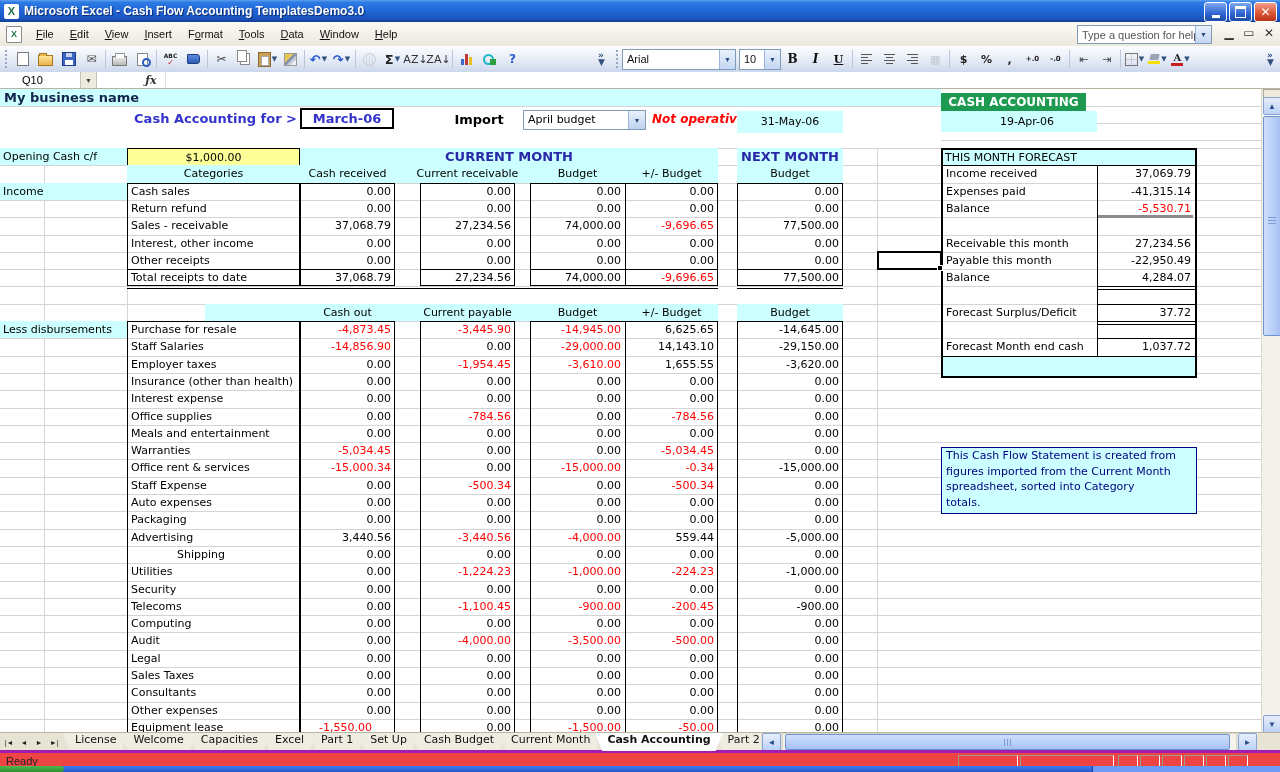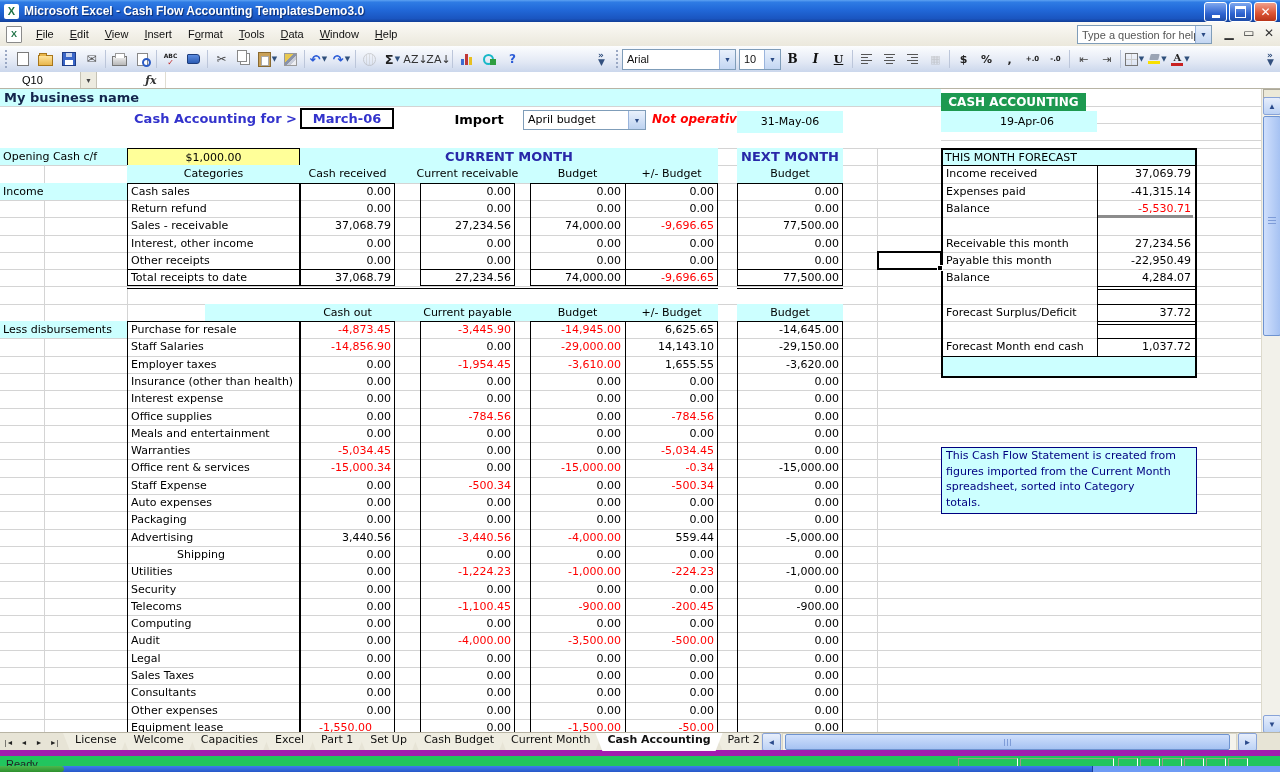--- a/index.html
+++ b/index.html
@@ -150,21 +150,21 @@
   #hscroll{position:relative;flex:1;display:flex;align-items:center;}
   .hs-btn{width:17px;height:16px;border:1px solid #88A3D8;border-radius:2px;margin:0 1px;
     background:linear-gradient(#E7EEFB,#BCD2F5);color:#2B4B8C;font-size:8px;display:flex;align-items:center;justify-content:center;flex:none;}
   #hs-track{position:relative;flex:1;height:16px;background:#F4F3EC;border:1px solid #D8D5C6;}
   #hs-thumb{position:absolute;left:2px;top:0;right:6px;height:14px;border:1px solid #6E93D0;border-radius:2px;
     background:linear-gradient(#CFDFFC,#A6C2F2);}
   #hs-thumb i{position:absolute;left:50%;top:4px;width:9px;height:7px;margin-left:-4px;
     background:repeating-linear-gradient(90deg,#7E9CD8 0 1px,transparent 1px 3px);}
   #tab-corner{width:22px;background:#E7E4D6;flex:none;}
   
-  #statusbar{position:absolute;left:0;top:750px;width:1280px;height:16px;background:#22c55e;border-top:6px solid #a21caf;
+  #statusbar{position:absolute;left:0;top:750px;width:1280px;height:16px;background:#ef4444;border-top:3px solid #a21caf;
     font:11px/15px "Liberation Sans",sans-serif;color:#222;}
   #status-msg{position:absolute;left:6px;top:1px;}
   .st-panel{position:absolute;top:2px;height:11px;border:1px solid;border-color:#9D9A88 #FFF #FFF #9D9A88;}
   
   #taskbar{position:absolute;left:0;top:766px;width:1280px;height:6px;background:linear-gradient(#3E7CF0,#2658C8);}
   #task-start{position:absolute;left:0;top:0;width:64px;height:6px;background:linear-gradient(#4DB84D,#2E8F2E);border-radius:0 3px 3px 0;}
   #task-tray{position:absolute;left:1092px;top:0;width:188px;height:6px;background:#6E9BF5;border-left:1px solid #1A3E9A;}
 </style>
 </head>
 <body>

